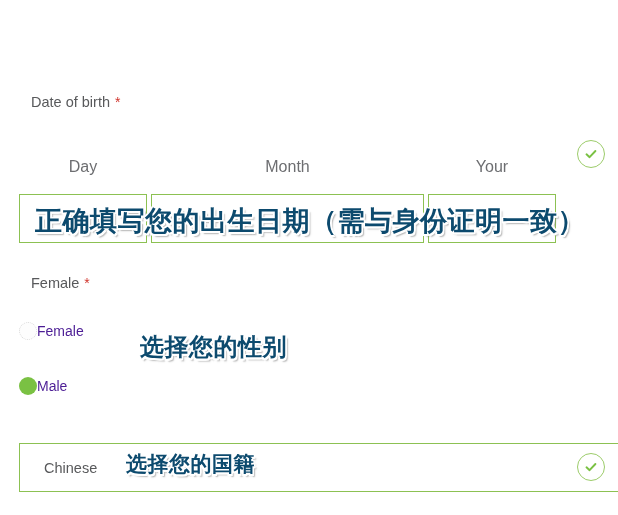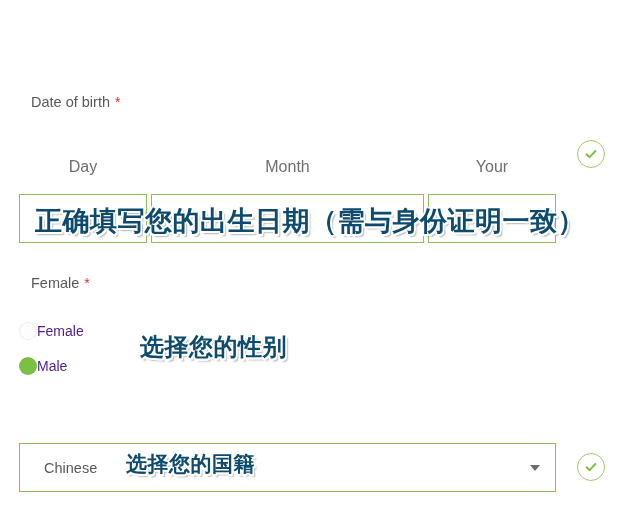--- a/index.html
+++ b/index.html
@@ -91,21 +91,21 @@
   .gender-label { left: 19px; top: 274px; }
 
   .radio-row {
     position: absolute;
     left: 19px;
     height: 22px;
     display: flex;
     align-items: center;
   }
   .radio-female { top: 320px; }
-  .radio-male   { top: 355px; }
+  .radio-male   { top: 375px; }
 
   .radio-mark {
     width: 18px;
     height: 18px;
     border-radius: 50%;
     box-sizing: border-box;
     flex: 0 0 auto;
   }
   .radio-mark.off {
     border: 1px dotted #d9d9d9;
@@ -122,21 +122,21 @@
     white-space: nowrap;
   }
 
   
   .nat-label { left: 19px; top: 408px; }
 
   .select-box {
     position: absolute;
     left: 19px;
     top: 443px;
-    width: 537px;
+    width: 600px;
     height: 49px;
     box-sizing: border-box;
     border: 1px solid #8cc152;
     background: #ffffff;
     text-align: center;
   }
   .select-value {
     position: absolute;
     left: 24px;
     top: 50%;

